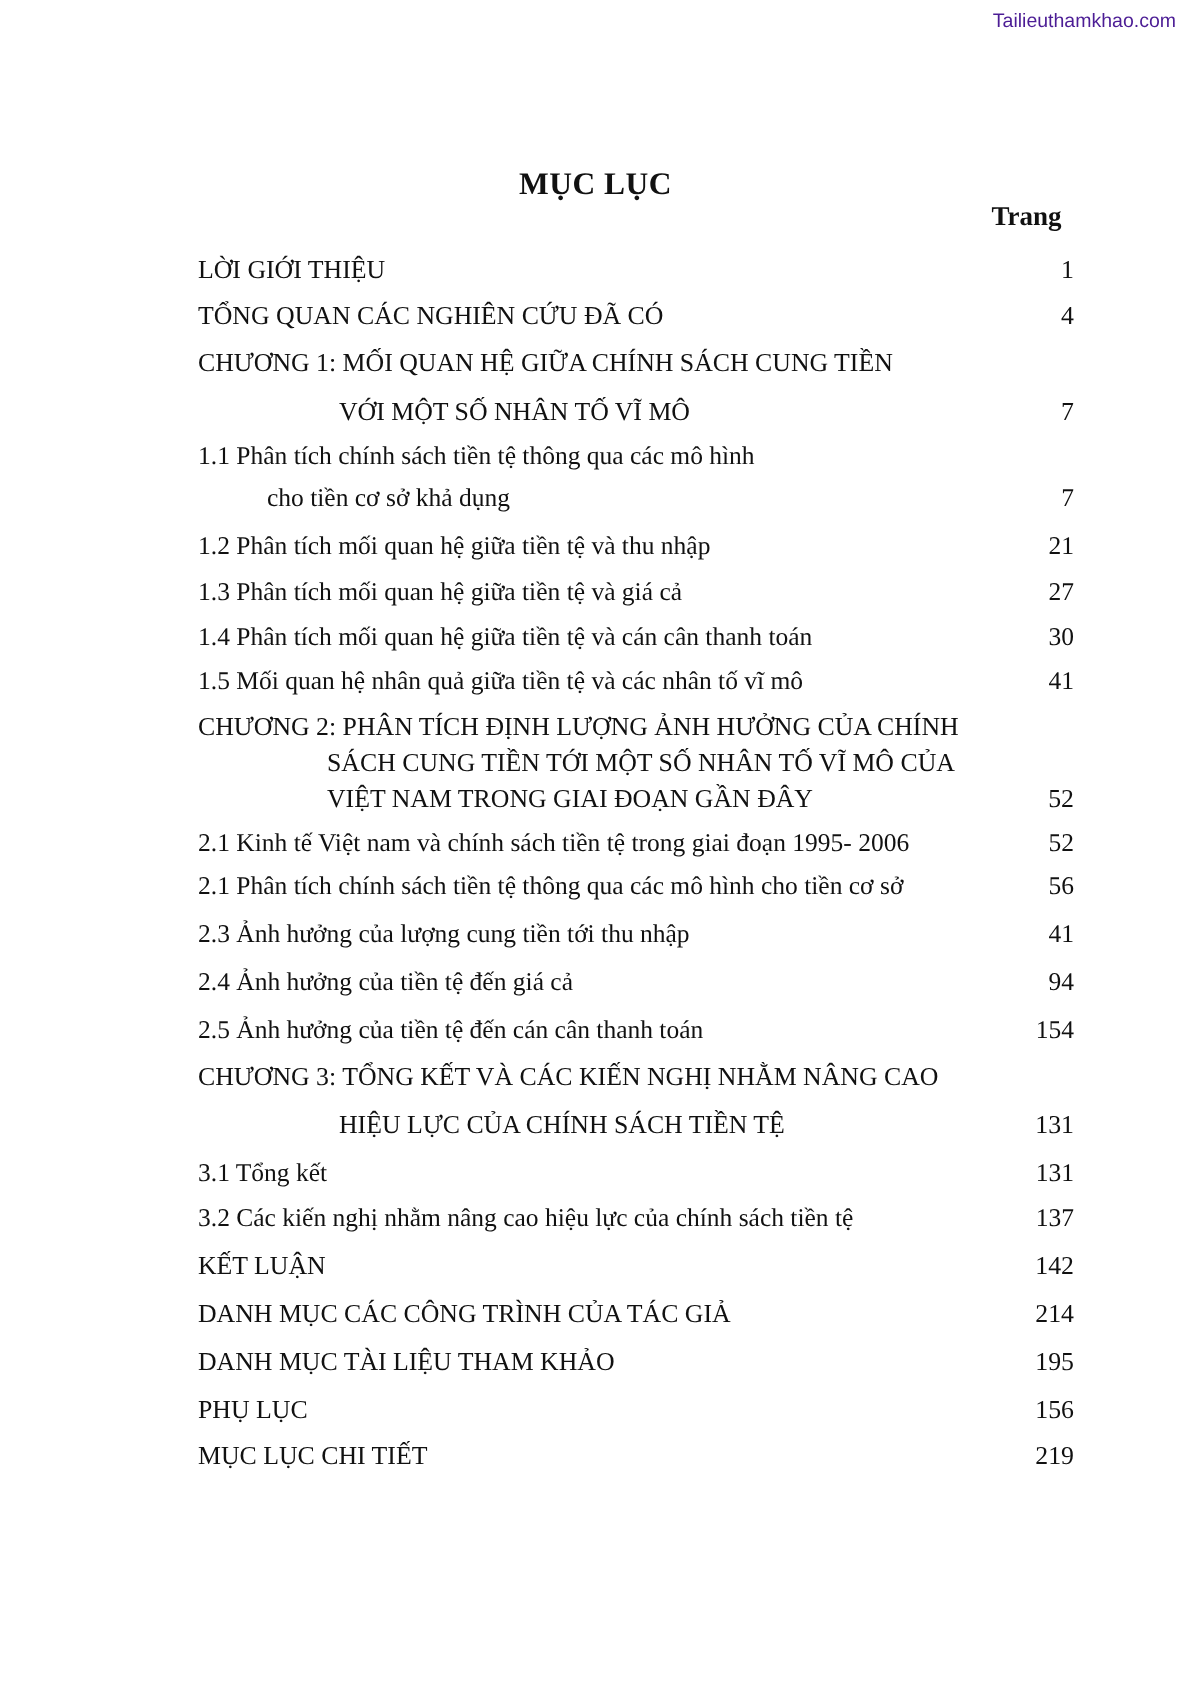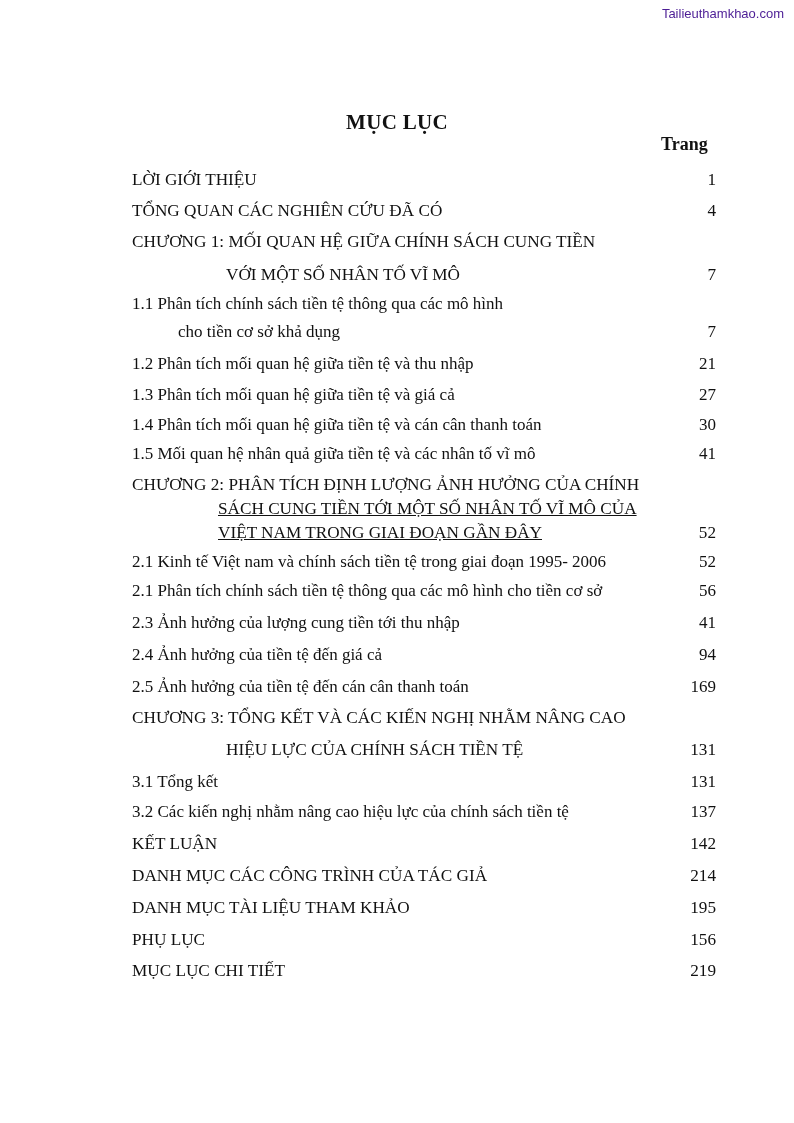--- a/index.html
+++ b/index.html
@@ -8,21 +8,21 @@
   .watermark { position:absolute; top:6px; right:10px; font-family:"Liberation Sans", sans-serif;
                font-size:13px; color:#4c1d95; }
   .title { position:absolute; top:110px; left:0; width:794px; text-align:center;
            font-weight:bold; font-size:21px; letter-spacing:0.3px; }
   .trang { position:absolute; top:134px; left:661px; font-weight:bold; font-size:18px; }
   .row { position:absolute; left:132px; width:584px; font-size:17px; line-height:20px; white-space:nowrap; }
   .row .text { position:absolute; left:0; }
   .row .page { position:absolute; right:0; }
   .indent1 { padding-left:94px;text-align:right; }
   .indent2 { padding-left:46px;text-align:right; }
-  .indent3 { padding-left:86px;text-decoration:underline; }
+  .indent3 { padding-left:86px; }
   .caps { font-size:17.2px; }
 </style>
 </head>
 <body>
 
 <div class="watermark">Tailieuthamkhao.com</div>
 <div class="title">MỤC LỤC</div>
 <div class="trang">Trang</div>
 
 <div class="row caps" style="top:170px">
@@ -97,21 +97,21 @@
   <span class="page">41</span>
 </div>
 
 <div class="row" style="top:645px">
   <span class="text">2.4  Ảnh hưởng của tiền tệ đến giá cả</span>
   <span class="page">94</span>
 </div>
 
 <div class="row" style="top:677px">
   <span class="text">2.5  Ảnh hưởng của tiền tệ đến cán cân thanh toán</span>
-  <span class="page">169</span>
+  <span class="page">154</span>
 </div>
 
 <div class="row caps" style="top:708px">
   <span class="text">CHƯƠNG 3: TỔNG KẾT VÀ CÁC KIẾN NGHỊ NHẰM NÂNG CAO</span>
 </div>
 <div class="row caps" style="top:740px">
   <span class="text indent1">HIỆU LỰC CỦA CHÍNH SÁCH TIỀN TỆ</span>
   <span class="page">131</span>
 </div>
 

